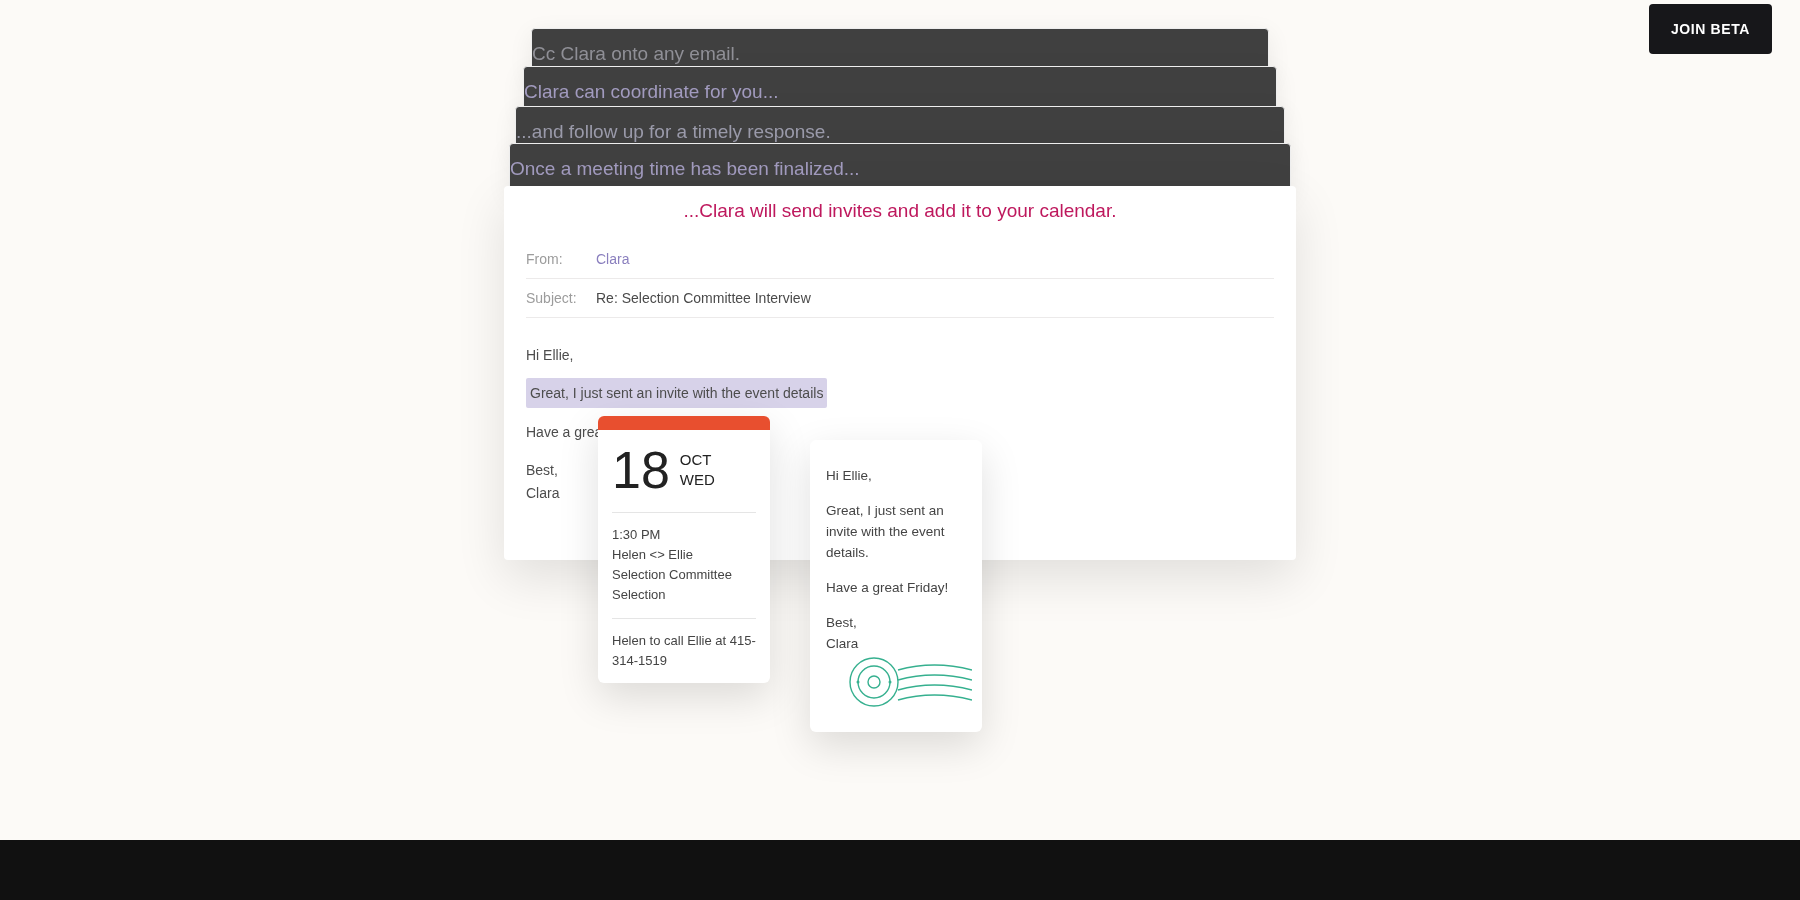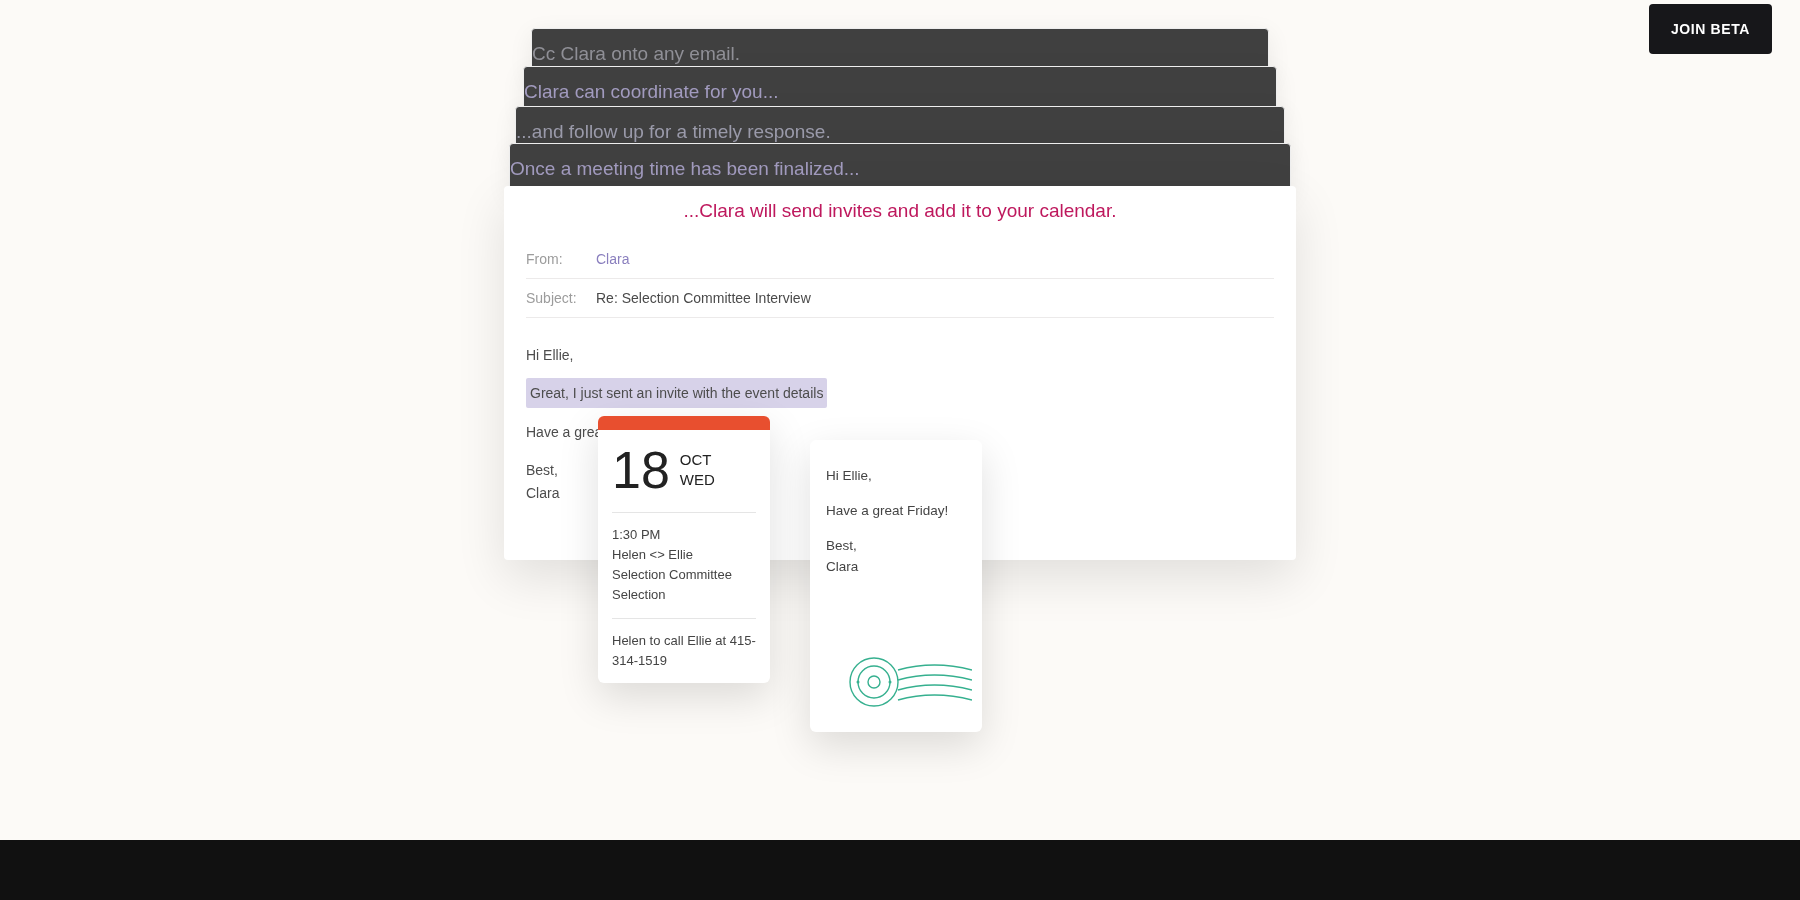--- a/index.html
+++ b/index.html
@@ -119,20 +119,21 @@
       <div>Selection Committee Selection</div>
     </div>
     <div class="cal-sep"></div>
     <div class="cal-block">
       <div>Helen to call Ellie at 415-314-1519</div>
     </div>
   </div>
 
   <div class="note-card">
     <p>Hi Ellie,</p>
+    <p>Great, I just sent an invite with the event details.</p>
     <p>Have a great Friday!</p>
     <p>
       <span>Best,</span><br>
       <span>Clara</span>
     </p>
     <svg class="stamp" width="128" height="60" viewBox="0 0 128 60">
       <g fill="none" stroke="#36b08f" stroke-width="1.4">
         <circle cx="30" cy="30" r="24"></circle>
         <circle cx="30" cy="30" r="16"></circle>
         <circle cx="30" cy="30" r="6"></circle>

